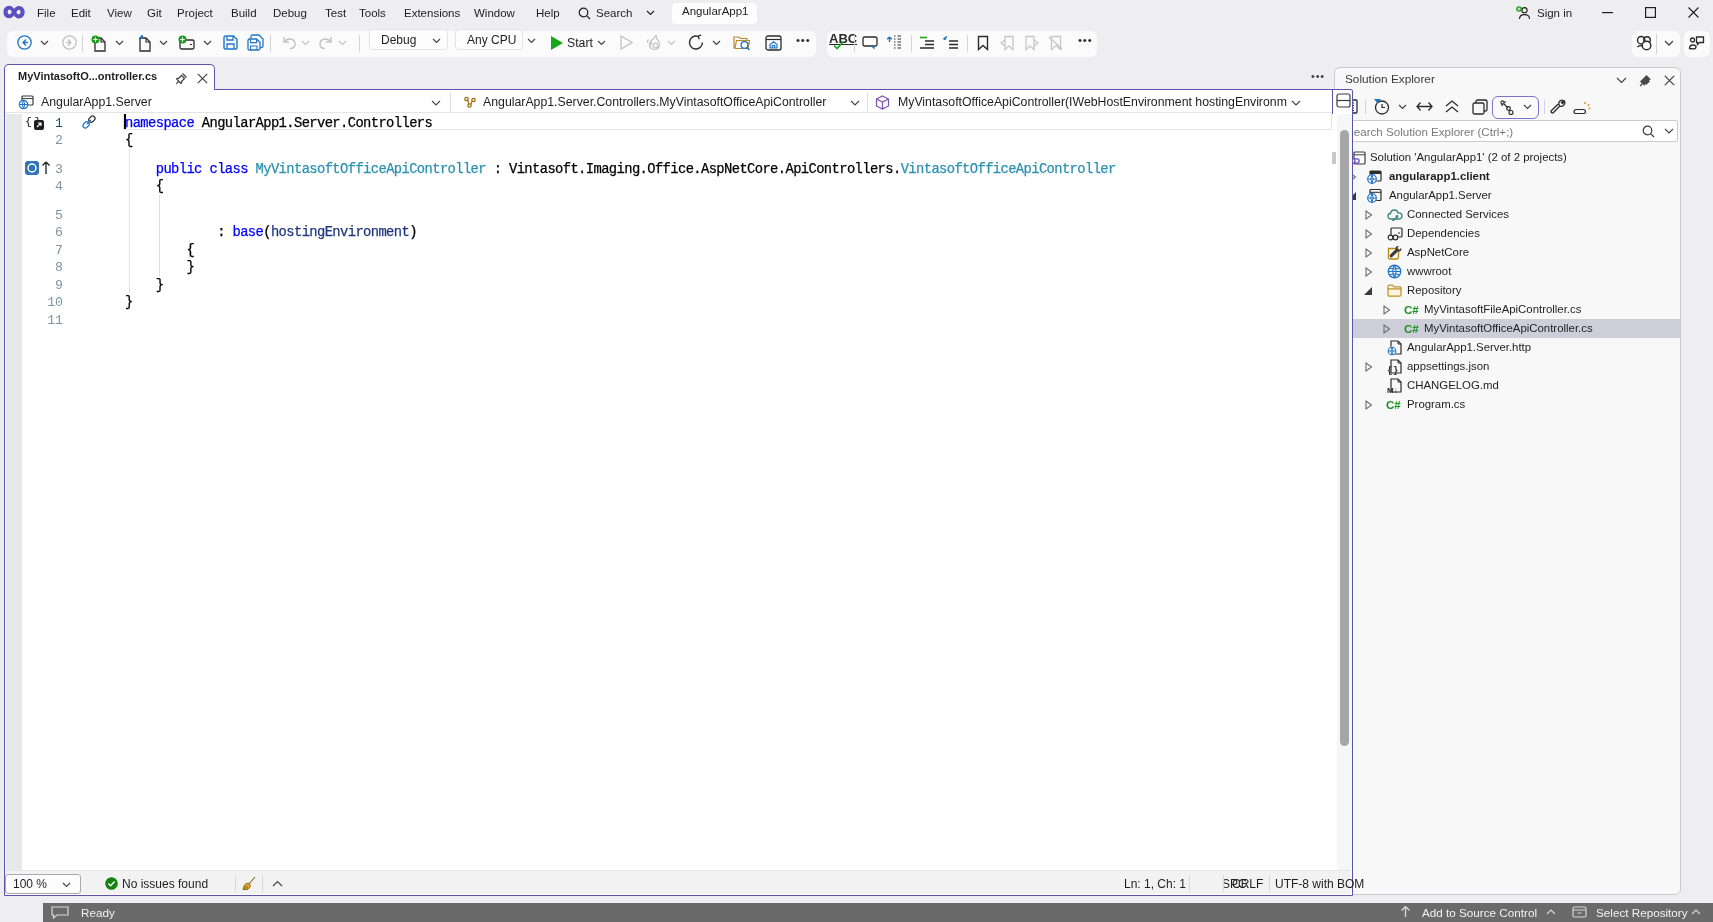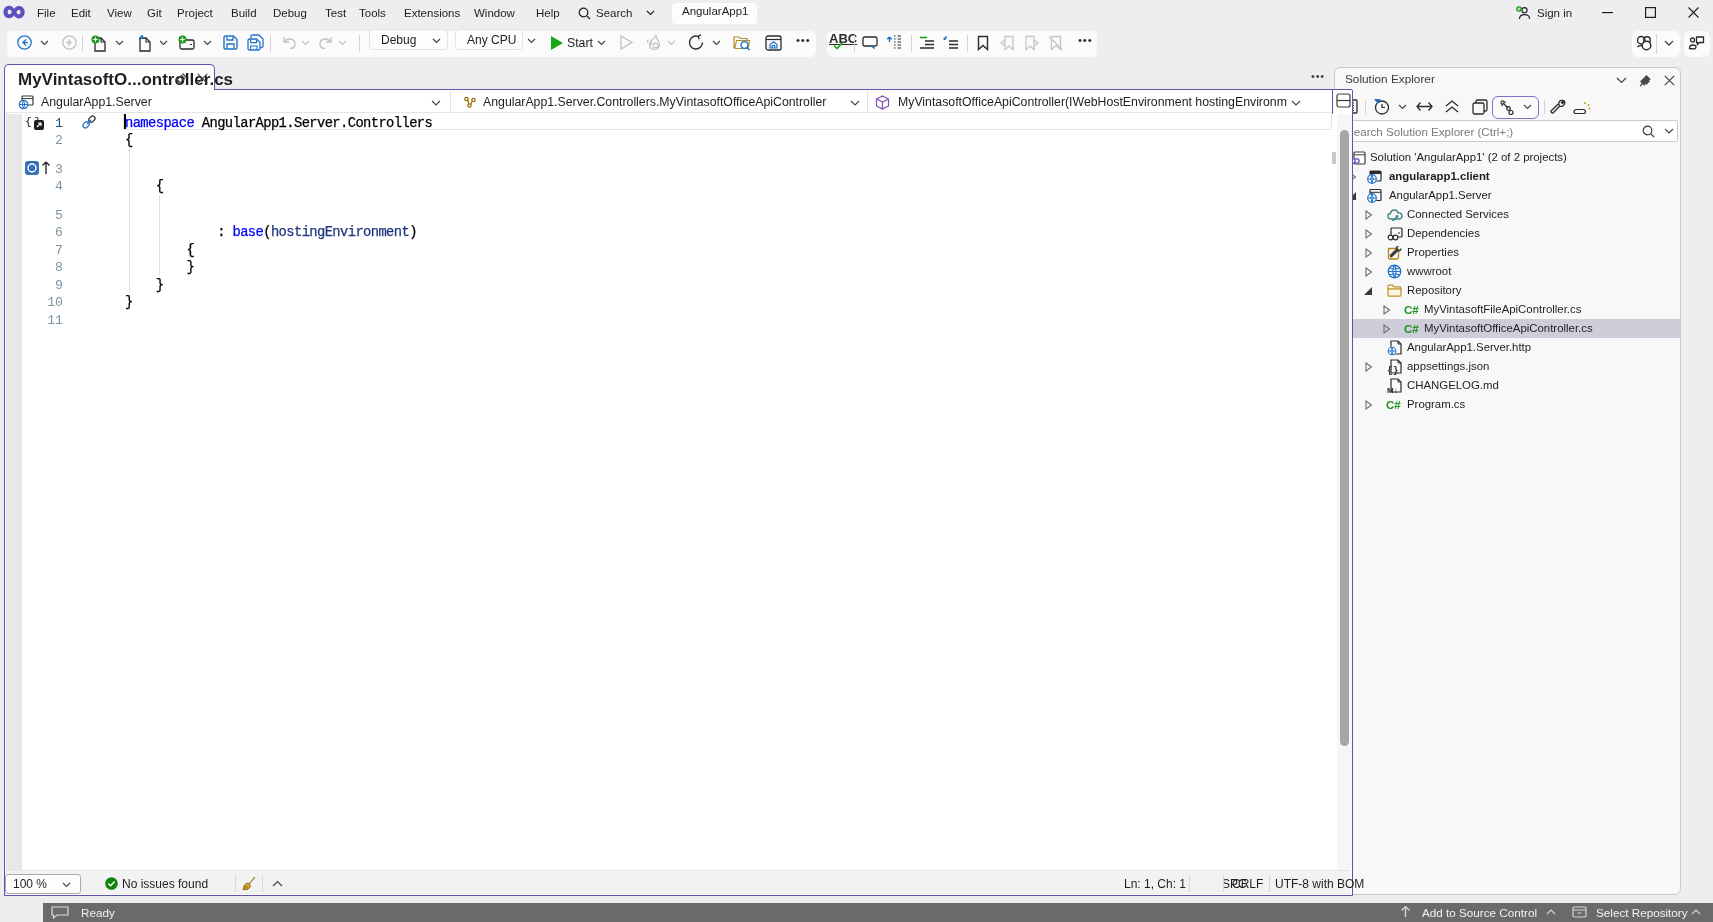--- a/index.html
+++ b/index.html
@@ -13,21 +13,21 @@
 .menuitem { position:absolute; top:0; height:26px; line-height:26px; font-size:11.5px; color:#1E1E1E; }
 
 
 #toolbar { position:absolute; left:0; top:26px; width:1713px; height:34px; }
 .island { position:absolute; top:5px; height:26px; background:#FBFBFC; border-radius:6px; }
 .tsep { position:absolute; top:9px; width:1px; height:17px; background:#D4D4D8; }
 .combo { position:absolute; top:3px; height:21px; background:#FDFDFE; border:1px solid #E3E3E6; border-radius:4px; font-size:12px; color:#1E1E1E; }
 
 
 #tab { position:absolute; left:4px; top:64px; width:211px; height:26px; background:#FFFFFF; border:1.5px solid #5B53AE; border-bottom:none; border-radius:5px 5px 0 0; z-index:3; }
-#tab .tabtext { position:absolute; left:13px; top:5px; font-size:17px; font-weight:bold; color:#1E1E1E; }
+#tab .tabtext { position:absolute; left:13px; top:5px; font-size:11px; font-weight:bold; color:#1E1E1E; }
 
 
 #docpanel { position:absolute; left:4px; top:89px; width:1349px; height:807px; background:#FFFFFF; border:1.5px solid #5B53AE; border-radius:0 2px 0 0; z-index:2; }
 #breadcrumb { position:absolute; left:0; top:0; width:1327px; height:22.5px; background:#fff; border-bottom:1px solid #E5E5E5; }
 .bctext { position:absolute; top:4.5px; font-size:12.3px; color:#1E1E1E; white-space:nowrap; }
 .bcsep { position:absolute; top:2px; width:1px; height:20px; background:#E0E0E2; }
 
 
 #editor { position:absolute; left:0; top:23.5px; width:1347px; height:756px; background:#fff; overflow:hidden; }
 #indicator-margin { position:absolute; left:1px; top:0; width:16px; height:756px; background:#E8E8E9; }
@@ -387,20 +387,21 @@
     <div class="lnum" style="left:18px;top:163.3px;">9</div>
     <div class="lnum" style="left:18px;top:180.8px;">10</div>
     <div class="lnum" style="left:18px;top:198.3px;">11</div>
 
     <div class="guide" style="left:123.8px;top:35px;height:144.5px;"></div>
     <div class="guide" style="left:153.9px;top:81px;height:81px;"></div>
     <div class="guide" style="left:184px;top:126px;height:18px;"></div>
 
     <div class="codeline" style="left:120px;top:1.3px;"><span class="kw">namespace</span> AngularApp1.Server.Controllers</div>
     <div class="codeline" style="left:120px;top:18.8px;">{</div>
+    <div class="codeline" style="left:120px;top:47.3px;">    <span class="kw">public</span> <span class="kw">class</span> <span class="ty">MyVintasoftOfficeApiController</span> : Vintasoft.Imaging.Office.AspNetCore.ApiControllers.<span class="ty">VintasoftOfficeApiController</span></div>
     <div class="codeline" style="left:120px;top:64.8px;">    {</div>
     <div class="codeline" style="left:120px;top:110.8px;">            : <span class="kw">base</span>(<span class="pm">hostingEnvironment</span>)</div>
     <div class="codeline" style="left:120px;top:128.3px;">        {</div>
     <div class="codeline" style="left:120px;top:145.8px;">        }</div>
     <div class="codeline" style="left:120px;top:163.3px;">    }</div>
     <div class="codeline" style="left:120px;top:180.8px;">}</div>
 
     <div id="vscroll">
         <div id="vthumb"></div>
       </div>
@@ -573,21 +574,21 @@
     </div>
 
     <div class="serow" style="top:175px;">
       <svg class="abs" style="left:29px;top:5px" width="8" height="10" viewBox="0 0 8 10">
           <path d="M1 1 L6.5 5 L1 9 Z" fill="none" stroke="#6E6E6E" stroke-width="1.1"></path>
         </svg>
       <svg class="abs" style="left:51px;top:3px" width="15" height="14" viewBox="0 0 15 14">
           <path d="M1.5 2.5 H9 Q11.5 2.5 11.5 5.5 V11.5 Q11.5 13 10 13 H3 Q1.5 13 1.5 11.5 Z" fill="none" stroke="#B8860B" stroke-width="1.3"></path>
           <path d="M14 2 Q15 3.5 13.8 4.8 Q12.5 6 11 5.2 L5.5 10.8 Q4.3 12 3.2 10.9 Q2.1 9.8 3.3 8.6 L8.9 3.1 Q8.2 1.5 9.4 0.4 Q10.6 -0.7 12 0.1 L10.2 2 L12.1 3.9 Z" fill="#3B3B3B"></path>
         </svg>
-      <span class="abs" style="left:71px;">Properties</span>
+      <span class="abs" style="left:71px;">AspNetCore</span>
     </div>
 
     <div class="serow" style="top:194px;">
       <svg class="abs" style="left:29px;top:5px" width="8" height="10" viewBox="0 0 8 10">
           <path d="M1 1 L6.5 5 L1 9 Z" fill="none" stroke="#6E6E6E" stroke-width="1.1"></path>
         </svg>
       <svg class="abs" style="left:51px;top:2px" width="15" height="15" viewBox="0 0 15 15">
           <circle cx="7.5" cy="7.5" r="6.2" fill="none" stroke="#1F74C8" stroke-width="1.4"></circle>
           <path d="M1.3 7.5 H13.7 M7.5 1.3 Q11 7.5 7.5 13.7 M7.5 1.3 Q4 7.5 7.5 13.7 M2.3 4 Q7.5 6 12.7 4 M2.3 11 Q7.5 9 12.7 11" fill="none" stroke="#1F74C8" stroke-width="1.1"></path>
         </svg>

